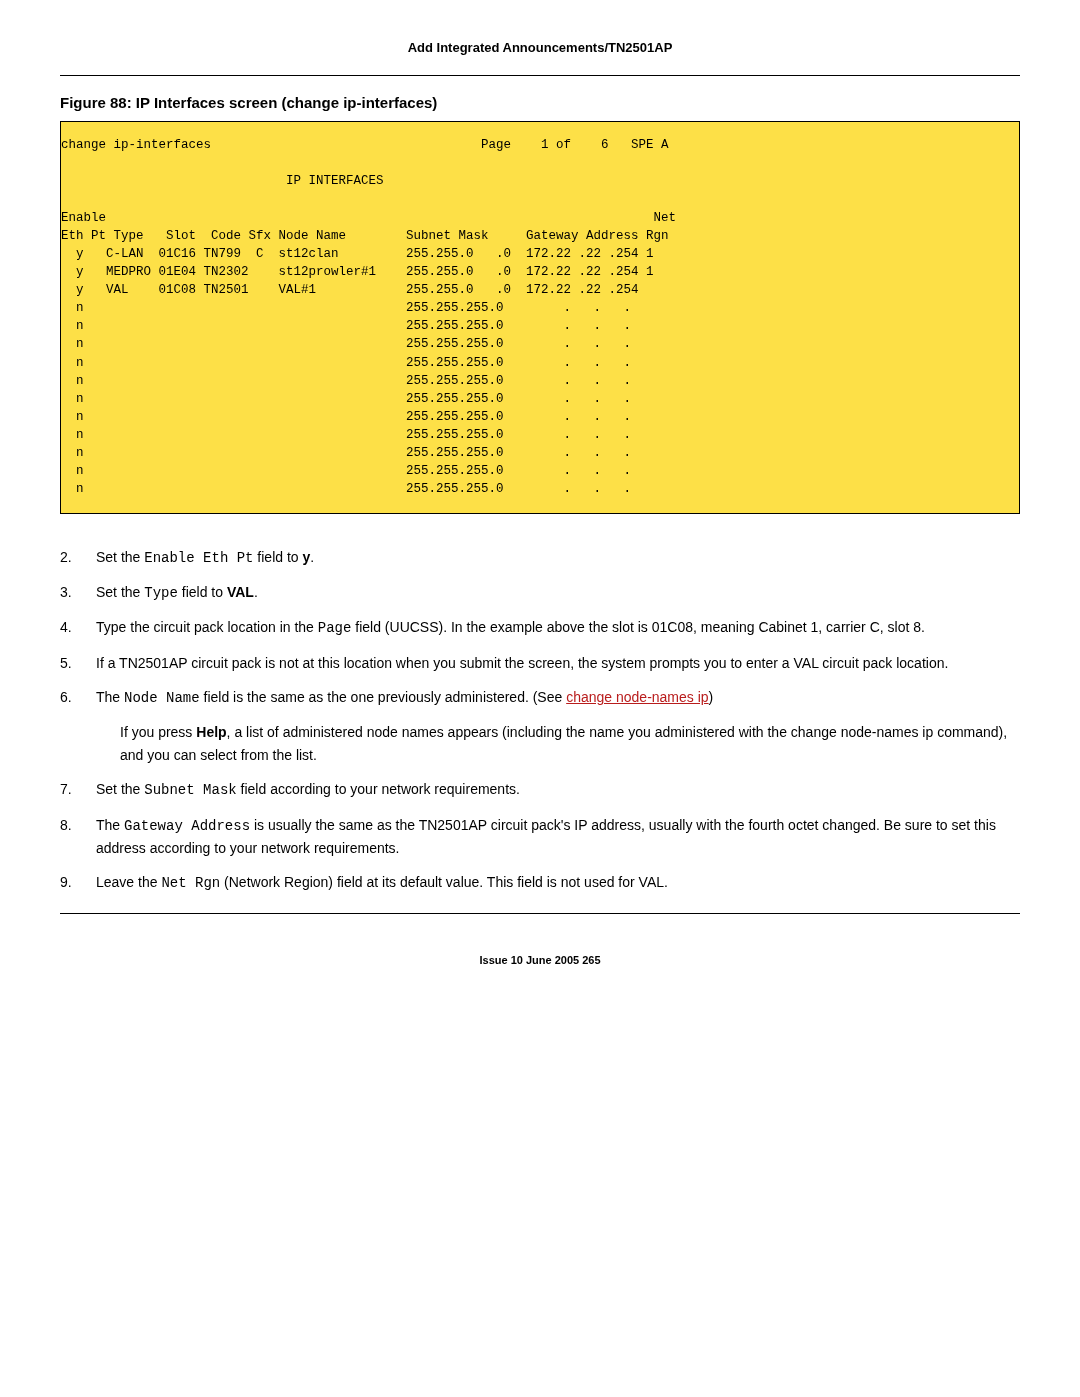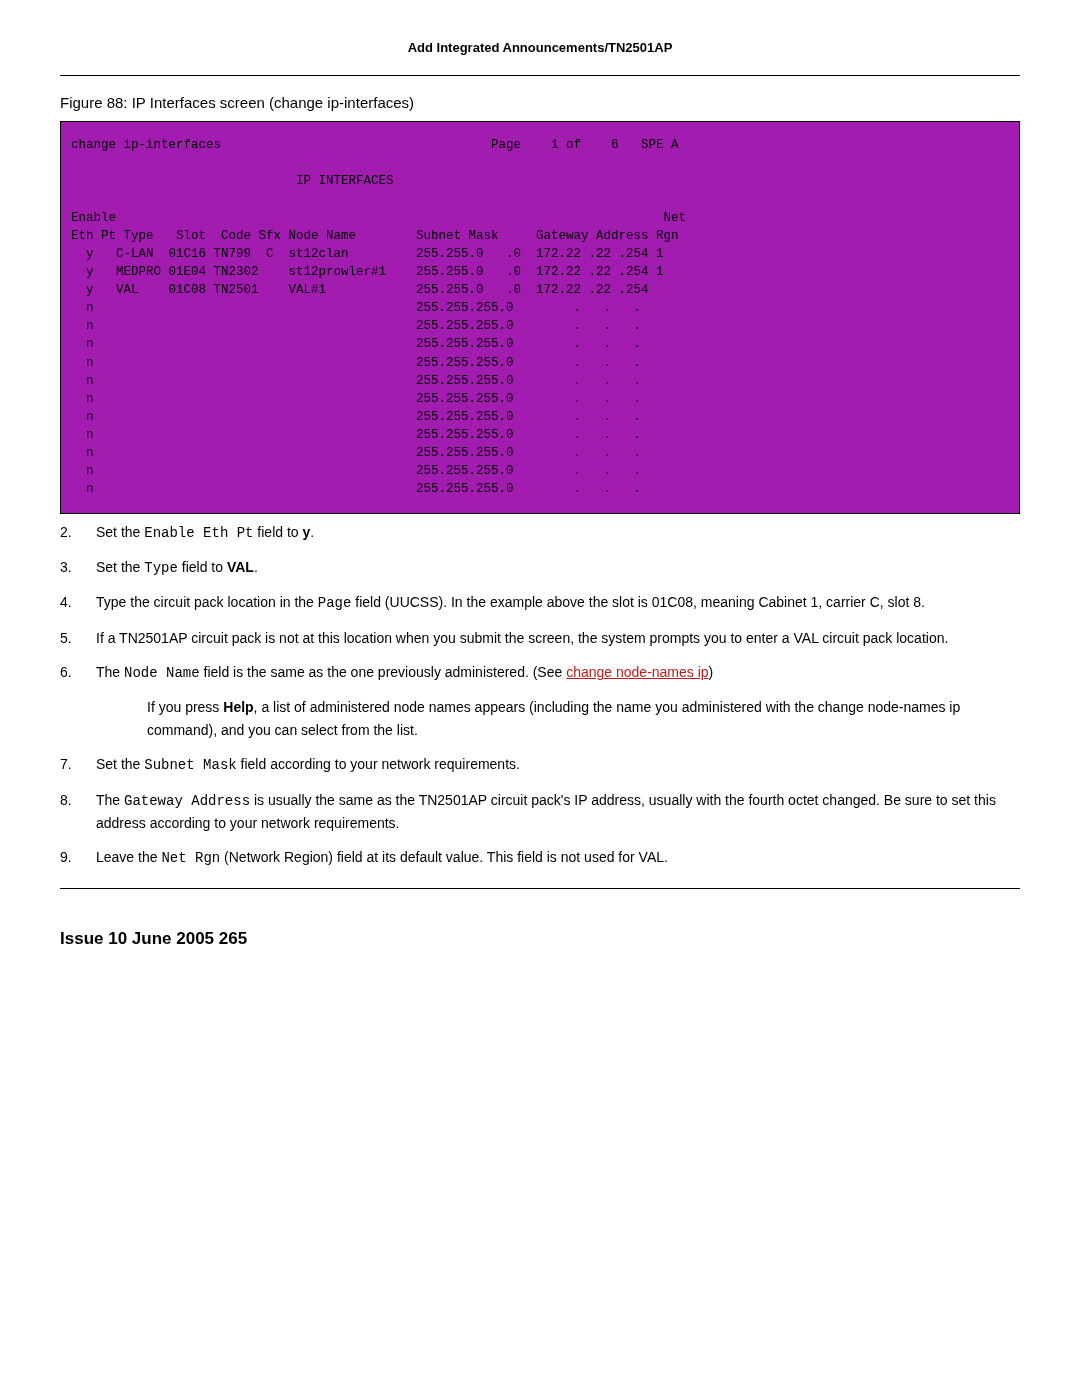--- a/index.html
+++ b/index.html
@@ -13,31 +13,31 @@
       padding: 40px 60px 40px 60px;
     }
     .page-header {
       text-align: center;
       font-weight: bold;
       font-size: 13px;
       margin-bottom: 20px;
     }
     .figure-title {
       font-size: 15px;
-      font-weight: normal;
+      font-weight: bold;
       margin-bottom: 10px;
     }
     .screen-box {
       border: 1px solid #000;
-      padding: 14px 10px;
-      margin-bottom: 7px;
+      padding: 14px 0;
+      margin-bottom: 32px;
       font-family: 'Courier New', Courier, monospace;
       font-size: 12.5px;
       line-height: 1.45;
-      background: #a21caf;
+      background: #fde047;
     }
     .screen-box pre {
       font-family: 'Courier New', Courier, monospace;
       font-size: 12.5px;
       white-space: pre;
     }
     .content-body {
       font-size: 14px;
       line-height: 1.6;
     }
@@ -62,32 +62,32 @@
       font-family: 'Courier New', Courier, monospace;
       margin-top: 40px;
     }
     .note-label {
       font-weight: bold;
       margin-top: 6px;
       margin-bottom: 4px;
       margin-left: 36px;
     }
     .note-body {
-      margin-left: 87px;
+      margin-left: 60px;
       margin-bottom: 12px;
       line-height: 1.6;
     }
     a {
       color: #b91c1c;
       text-decoration: underline;
     }
     .page-footer {
-      text-align: left;
-      font-weight: bold;
-      font-size: 17px;
+      text-align: center;
+      font-weight: bold;
+      font-size: 11px;
       margin-top: 40px;
     }
     hr.section-divider {
       border: none;
       border-top: 1.5px solid #000;
       margin: 18px 0 18px 0;
     }
   </style>
 </head>
 <body>

